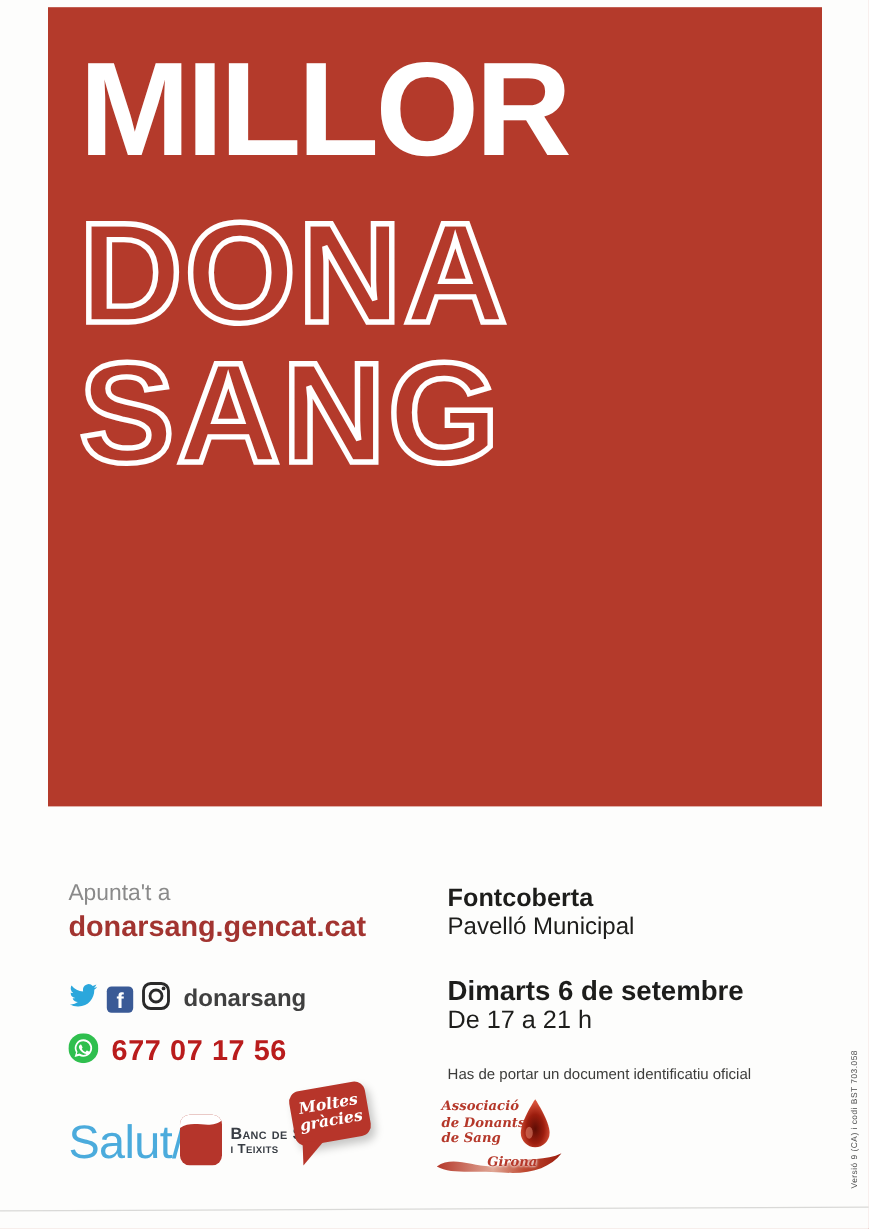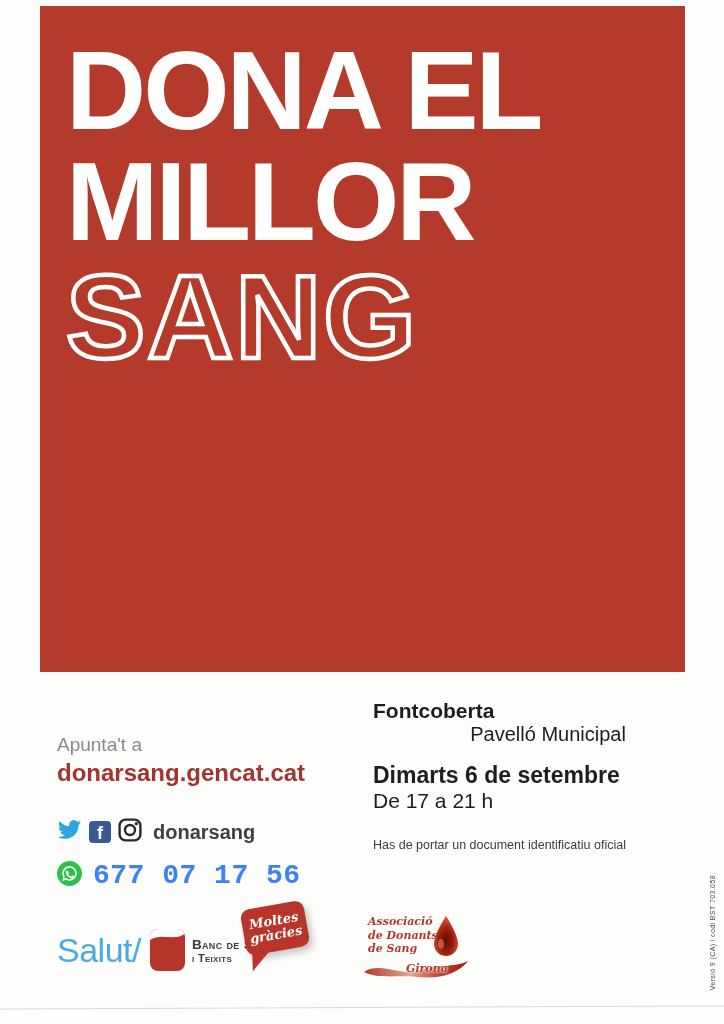--- a/index.html
+++ b/index.html
@@ -32,46 +32,46 @@
     font-size:119px;
     line-height:117px;
     letter-spacing:2px;
     color:transparent;
     -webkit-text-stroke:4.5px #ffffff;
   }
   .hl-outline.first { margin-top:22px; }
 
   
   .col-left  { position:absolute; left:57px;  top:734px; }
-  .col-right { position:absolute; left:373px; top:699px; }
+  .col-right { position:absolute; left:373px; top:737px; }
 
   .cta      { font-size:19px; color:#8a8a8a; margin-bottom:3px; }
   .url      { font-size:24px; font-weight:bold; color:#a23430; margin-bottom:31px; }
 
   .icon-row { display:flex; align-items:center; gap:7px; margin-bottom:14px; }
   .handle   { font-size:20px; font-weight:bold; color:#404040; margin-left:4px; }
-  .phone    { font-size:28px; font-weight:bold; color:#3b82f6; margin-left:4px; letter-spacing:0.5px;font-family:Liberation Mono, monospace; }
+  .phone    { font-size:24px; font-weight:bold; color:#b91c1c; margin-left:4px; letter-spacing:0.5px; }
 
   .fb-box {
     width:22px; height:22px; background:#3a5a96; border-radius:4px;
     color:#fff; font-weight:bold; font-size:18px;
     display:flex; align-items:flex-end; justify-content:center;
     overflow:hidden; line-height:20px;
   }
 
   .loc-name { font-size:21px; font-weight:bold; }
-  .venue    { font-size:20px; margin-bottom:16px;text-align:right; }
+  .venue    { font-size:20px; margin-bottom:28px; }
   .date     { font-size:23px; font-weight:bold; }
   .time     { font-size:21px; margin-bottom:24px; }
   .note     { font-size:12.5px; color:#3c3c3a; line-height:1.4; }
 
   
   .salut {
     position:absolute; left:57px; top:931px;
-    font-size:34px; color:#4babdc; letter-spacing:-0.5px;
+    font-size:39px; color:#4babdc; letter-spacing:-0.5px;
   }
   .banc { position:absolute; left:150px; top:929px; display:flex; gap:7px; align-items:flex-start; }
   .banc-icon {
     width:35px; height:42px; background:#b5352b; border-radius:8px;
     position:relative; overflow:hidden; flex:none;
   }
   .banc-icon svg { position:absolute; top:0; left:0; }
   .banc-text { padding-top:8px; color:#383d44; }
   .banc-l1 { font-size:13.5px; font-variant:small-caps; font-weight:bold; letter-spacing:0.3px; }
   .banc-l2 { font-size:11px;  font-variant:small-caps; font-weight:bold; letter-spacing:0.3px; }
@@ -117,22 +117,22 @@
     position:absolute; left:0; top:1007px; width:724px; height:1px;
     background:#d9d9d7; transform:rotate(-0.25deg);
   }
 </style>
 </head>
 <body>
 
 <div class="poster">
 
   <div class="red-block">
-    <div class="hl-line">DONA EL</div>
     <div class="hl-line">MILLOR</div>
+    <div class="hl-line hl-outline first">DONA</div>
     <div class="hl-line hl-outline">SANG</div>
   </div>
 
   <div class="col-left">
     <div class="cta">Apunta't a</div>
     <div class="url">donarsang.gencat.cat</div>
 
     <div class="icon-row">
       <span>
         <svg width="25" height="21" viewBox="0 0 24 20">

